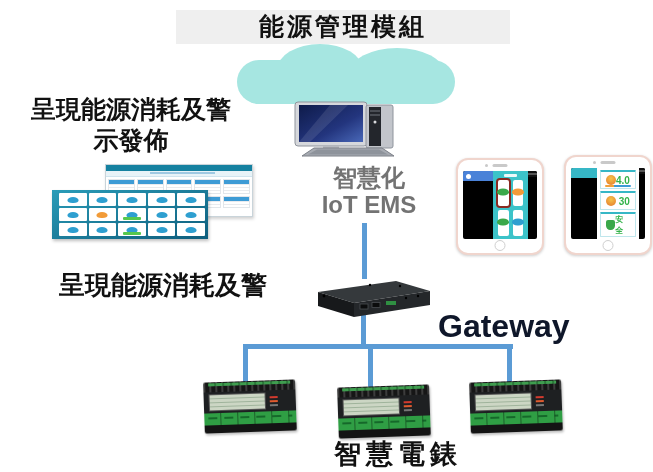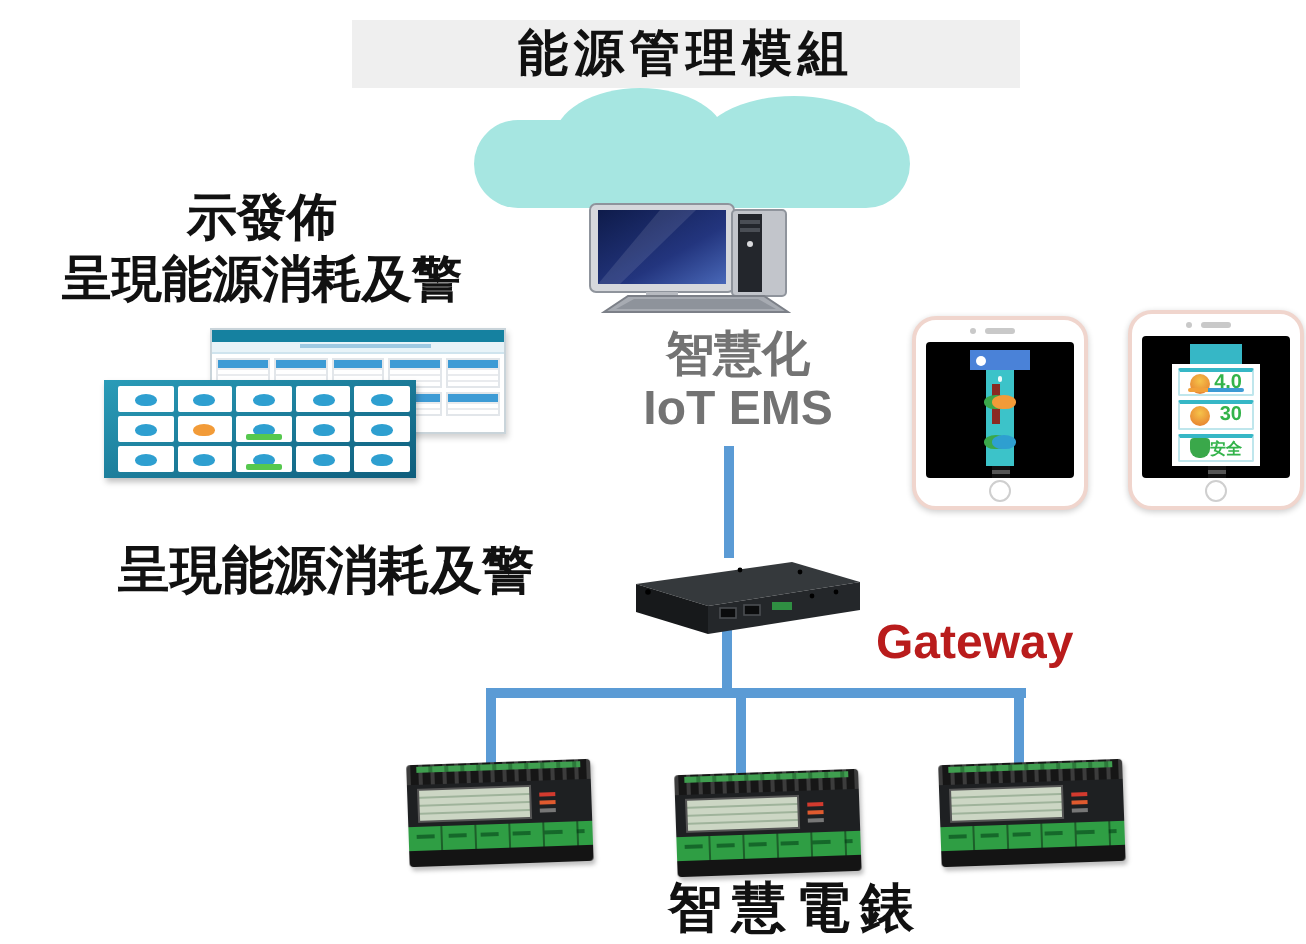--- a/index.html
+++ b/index.html
@@ -20,21 +20,21 @@
   .cloud .c4{left:8px;top:24px;width:60px;height:36px;}
   .cloud-label{position:absolute;left:0;right:0;top:20px;text-align:center;
                font-size:29px;font-weight:600;color:#111;}
 
   
   .note{position:absolute;text-align:center;font-weight:bold;color:#111;}
   .note1{left:2px;top:94px;width:258px;font-size:25px;line-height:31px;}
   .note2{left:13px;top:270px;width:300px;font-size:26px;line-height:31px;}
   .ems-label{position:absolute;left:295px;top:164px;width:148px;text-align:center;
              font-size:24px;font-weight:bold;line-height:27px;color:#737373;}
-  .gateway-label{position:absolute;left:438px;top:308px;font-size:24px;font-weight:600;color:#b91c1c;}
+  .gateway-label{position:absolute;left:438px;top:308px;font-size:32px;font-weight:600;color:#0f172a;}
   .meters-label{position:absolute;left:318px;top:436px;width:160px;text-align:center;
                 font-size:27px;font-weight:bold;letter-spacing:5px;color:#111;}
 
   
   .line{position:absolute;background:#5b9bd5;}
 
   
   .computer{position:absolute;left:290px;top:100px;width:115px;height:58px;}
 
   
@@ -63,21 +63,21 @@
 
   
   .phone{position:absolute;background:#fff;border:2px solid #f0d5cd;border-radius:12px;
          box-shadow:0 1px 3px rgba(0,0,0,.2);box-sizing:border-box;}
   .phone .speaker{position:absolute;top:4px;left:50%;transform:translateX(-50%);
                   width:15px;height:3px;background:#c9c9c9;border-radius:2px;}
   .phone .cam{position:absolute;top:4px;left:32%;width:3px;height:3px;border-radius:50%;background:#c9c9c9;}
   .phone .home{position:absolute;bottom:2px;left:50%;transform:translateX(-50%);
                width:9px;height:9px;border:1.5px solid #cfcfcf;border-radius:50%;}
   .p-screen{position:absolute;left:5px;right:5px;top:11px;bottom:14px;background:#000;
-            border-radius:2px;overflow:hidden;display:flex;flex-direction:column;align-items:center;}
+            border-radius:2px;overflow:hidden;display:flex;flex-direction:row;}
   .p-status{height:4px;background:#111;flex:0 0 auto;}
   .p-nav{height:6px;background:#111;flex:0 0 auto;display:flex;justify-content:space-around;align-items:center;}
   .p-nav i{width:3px;height:2px;background:#555;}
   
   .pl-header{height:10px;background:#4a82d8;flex:0 0 auto;display:flex;align-items:center;padding:0 3px;gap:3px;}
   .pl-header .logo{width:5px;height:5px;border-radius:50%;background:#fff;}
   .pl-header .t{flex:1;height:3px;background:rgba(255,255,255,.85);margin:0 8px;border-radius:1px;}
   .pl-body{flex:1;background:#3cc3c9;padding:2px 5px 3px;display:flex;flex-direction:column;}
   .pl-title{height:3px;width:55%;margin:1px auto 3px;background:rgba(255,255,255,.9);border-radius:1px;}
   .pl-grid{flex:1;display:grid;grid-template-columns:1fr 1fr;gap:4px;}
@@ -134,22 +134,22 @@
   </div>
 
   <div class="cloud">
     <i class="c2"></i>
     <i class="c3"></i>
     <i class="c4"></i>
     <i class="c1"></i>
   </div>
 
   <div class="note note1">
+    <div>呈現能源消耗及警</div>
     <div>示發佈</div>
-    <div>呈現能源消耗及警</div>
   </div>
 
   <svg class="computer" viewBox="0 0 115 58">
     <defs>
       <linearGradient id="scr" x1="0" y1="0" x2="1" y2="1">
         <stop offset="0" stop-color="#0e1b4a"></stop>
           <stop offset="0.6" stop-color="#23357e"></stop>
         <stop offset="1" stop-color="#4968b8"></stop>
       </linearGradient>
     </defs>

